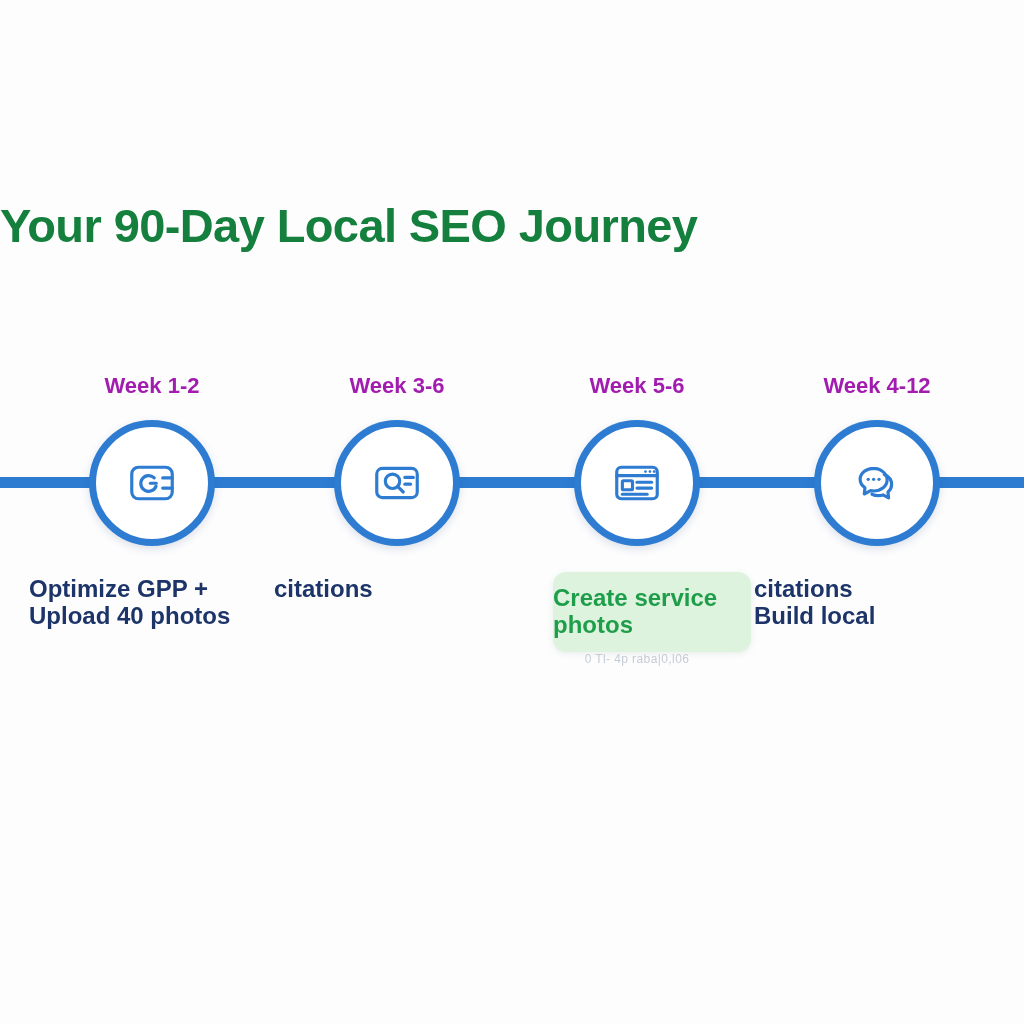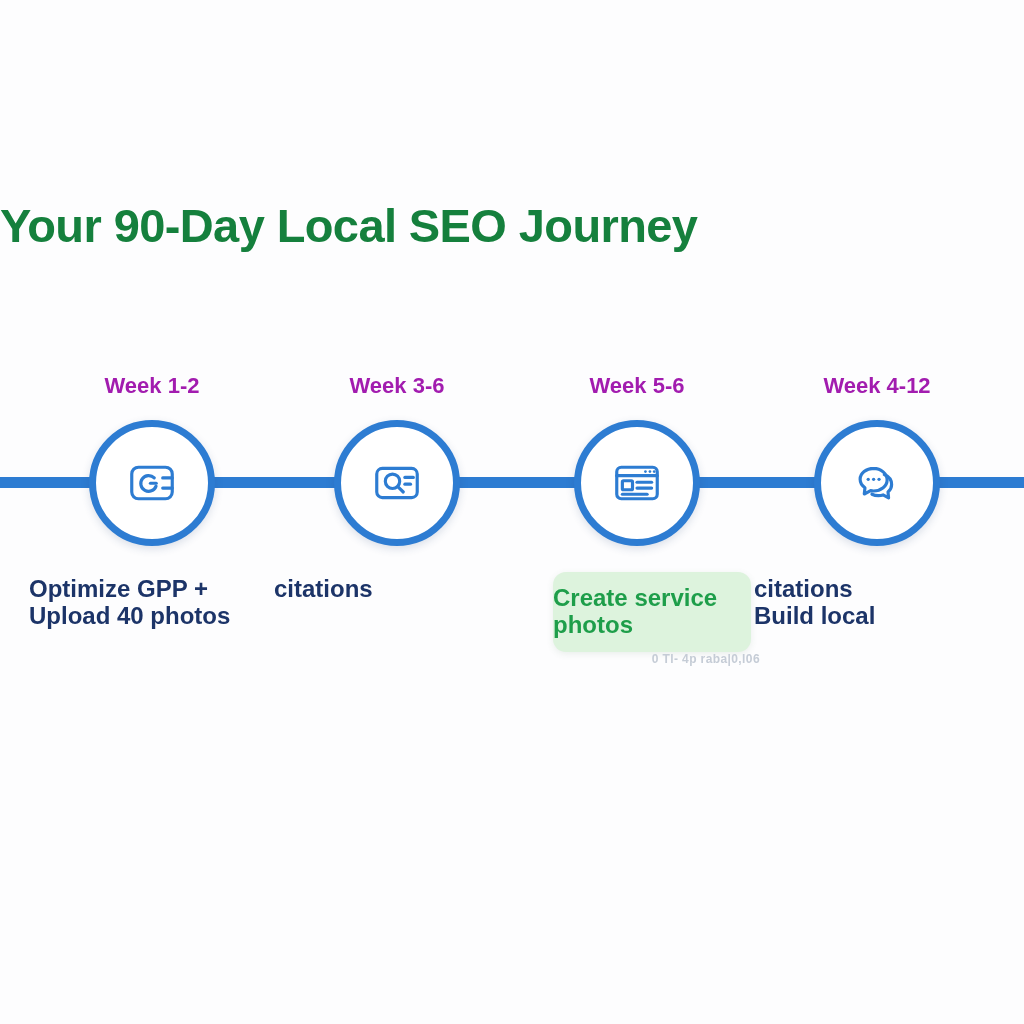--- a/index.html
+++ b/index.html
@@ -116,23 +116,23 @@
     color: #1e9e4a;
     box-shadow: 0 2px 7px rgba(60, 110, 70, 0.10);
     margin-left: 15px;
   }
 
   .artifact-note {
     position: absolute;
     top: 652px;
     left: 0;
     width: 246px;
-    text-align: right;
+    text-align: center;
     font-size: 12px;
-    font-weight: 700;
+    font-weight: 400;
     letter-spacing: 0.4px;
     color: #c5ccd6;
     white-space: nowrap;
   }
 </style>
 </head>
 <body>
 
 <div id="infographic">
 

